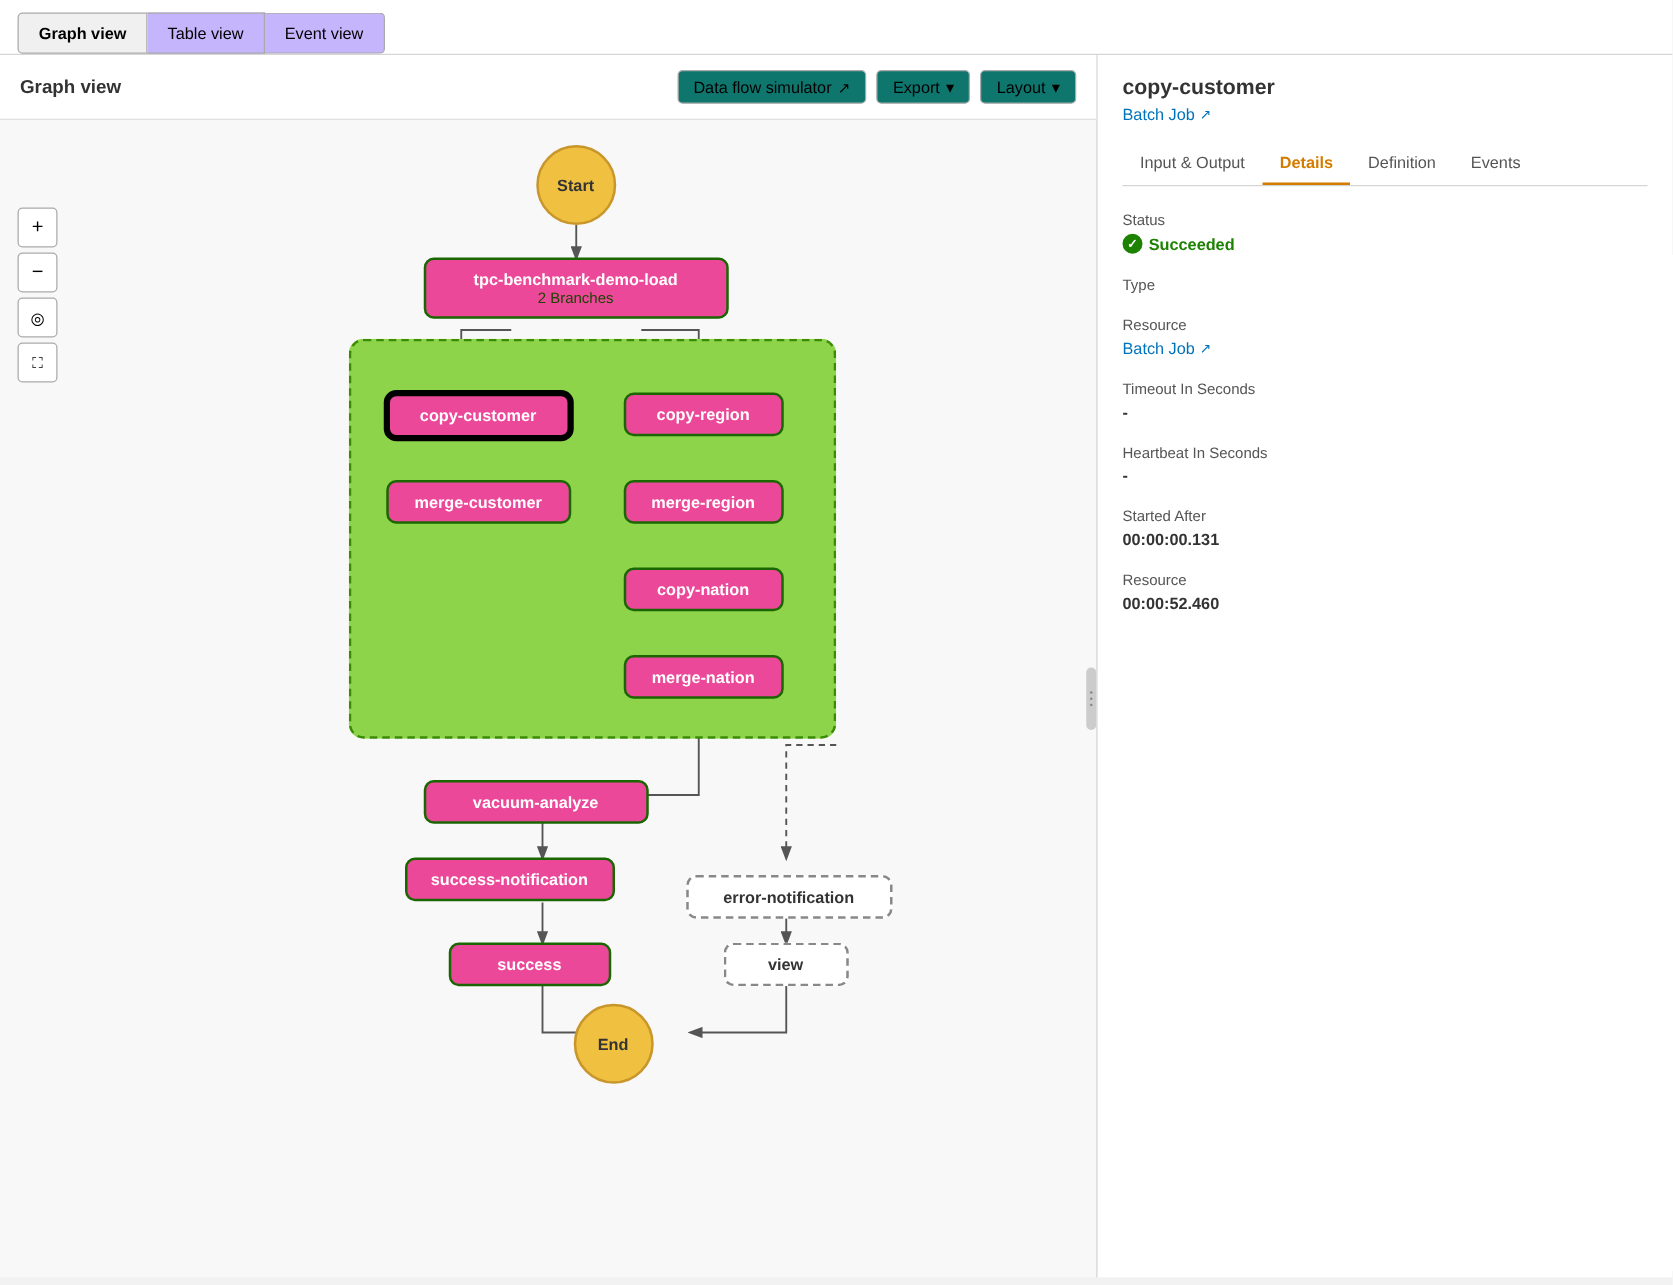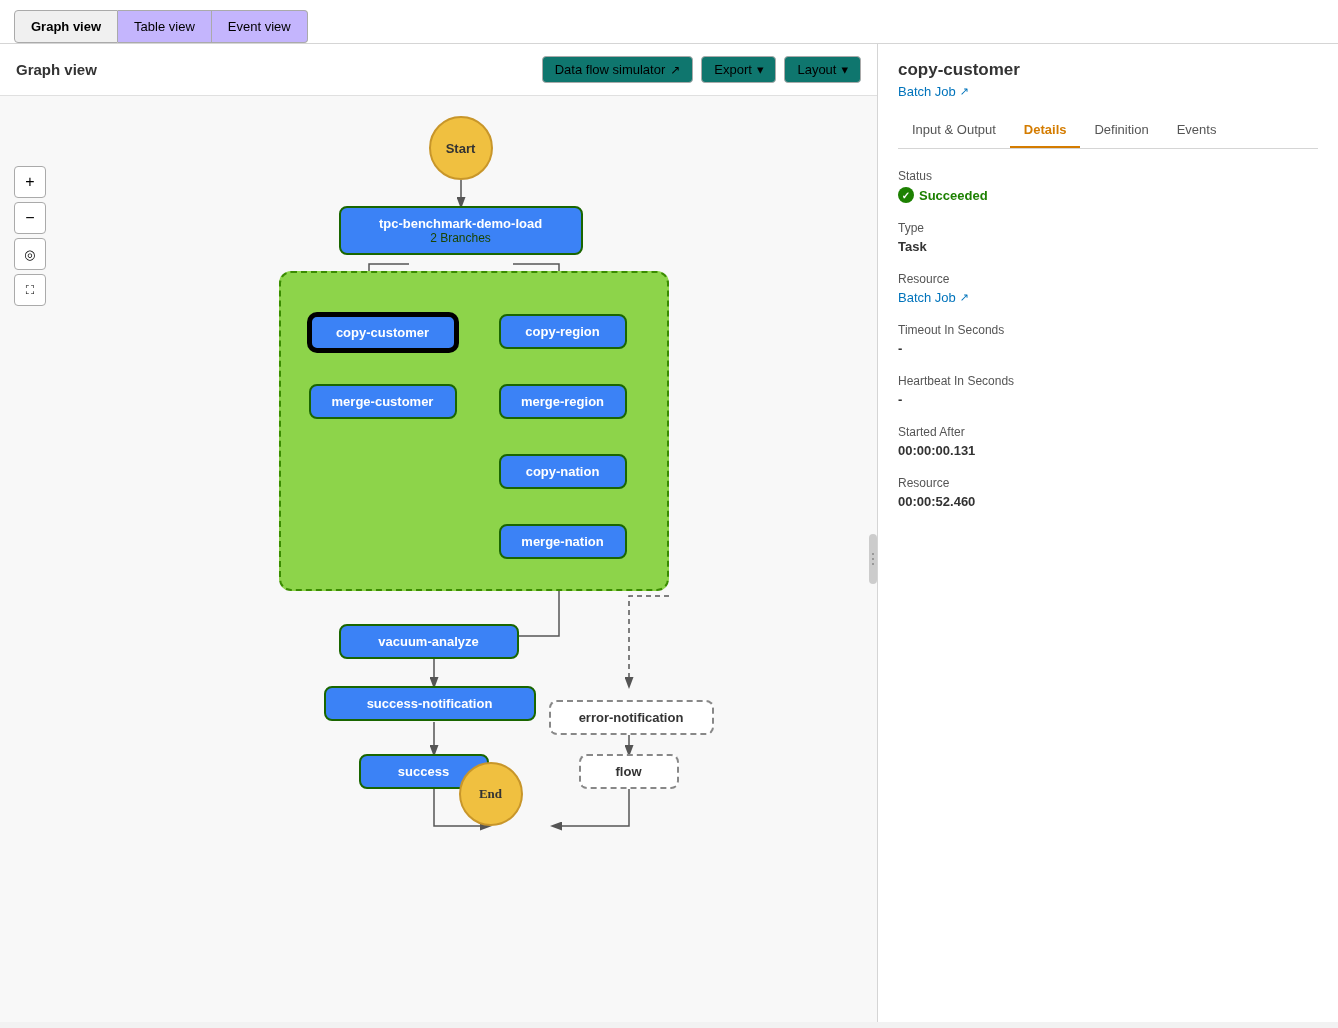--- a/index.html
+++ b/index.html
@@ -23,21 +23,21 @@
     .ctrl-btn { width: 32px; height: 32px; border: 1px solid #aaa; background: #fff; border-radius: 4px; cursor: pointer; display: flex; align-items: center; justify-content: center; font-size: 16px; }
 
     .graph-canvas { flex: 1; overflow: auto; position: relative; display: flex; justify-content: center; padding: 20px 20px 20px 60px; }
 
     
     .flow-container { position: relative; width: 580px; min-height: 900px; }
 
     .flow-node {
       border-radius: 8px;
       border: 2px solid #1a6600;
-      background: #3b82f6;
+      background: #ec4899;
       color: #fff;
       font-weight: 600;
       font-size: 13px;
       padding: 8px 16px;
       text-align: center;
       position: absolute;
       white-space: nowrap;
     }
     .flow-node.start-end {
       border-radius: 50%;
@@ -208,37 +208,37 @@
           </div>
 
           <div class="flow-node" style="left:330px; top:408px; width:128px; z-index:3;">
             <span>merge-nation</span>
           </div>
 
           <div class="flow-node" style="left:170px; top:508px; width:180px;">
             <span>vacuum-analyze</span>
           </div>
 
-          <div class="flow-node" style="left:155px; top:570px; width:212px;">
+          <div class="flow-node" style="left:155px; top:570px; width:168px;">
             <span>success-notification</span>
           </div>
 
           <div class="flow-node dashed" style="left:380px; top:584px; width:165px;">
             <span>error-notification</span>
           </div>
 
           <div class="flow-node" style="left:190px; top:638px; width:130px;">
             <span>success</span>
           </div>
 
           <div class="flow-node dashed" style="left:410px; top:638px; width:100px;">
-            <span>flow</span>
-          </div>
-
-          <div class="flow-node start-end" style="left:290px; top:646px;font-family:Liberation Serif, serif;">
+            <span>view</span>
+          </div>
+
+          <div class="flow-node start-end" style="left:290px; top:687px;">
             <span>End</span>
           </div>
 
         </div>
       </div>
 
       <div style="position:absolute; right:0; top:50%; transform:translateY(-50%); width:8px; height:50px; background:#ccc; border-radius:4px; cursor:col-resize; display:flex; flex-direction:column; align-items:center; justify-content:center; gap:3px;">
         <div style="width:2px;height:2px;background:#888;border-radius:50%;"></div>
         <div style="width:2px;height:2px;background:#888;border-radius:50%;"></div>
         <div style="width:2px;height:2px;background:#888;border-radius:50%;"></div>
@@ -266,21 +266,20 @@
       <div class="detail-field">
         <div class="detail-field-label">Status</div>
         <div class="status-badge">
           <div class="status-icon">✓</div>
           <span>Succeeded</span>
         </div>
       </div>
 
       <div class="detail-field">
         <div class="detail-field-label">Type</div>
-        <div class="detail-field-value">Task</div>
       </div>
 
       <div class="detail-field">
         <div class="detail-field-label">Resource</div>
         <div class="detail-field-value link">
           <span>Batch Job</span>
           <span style="font-size:11px;">↗</span>
         </div>
       </div>
 

